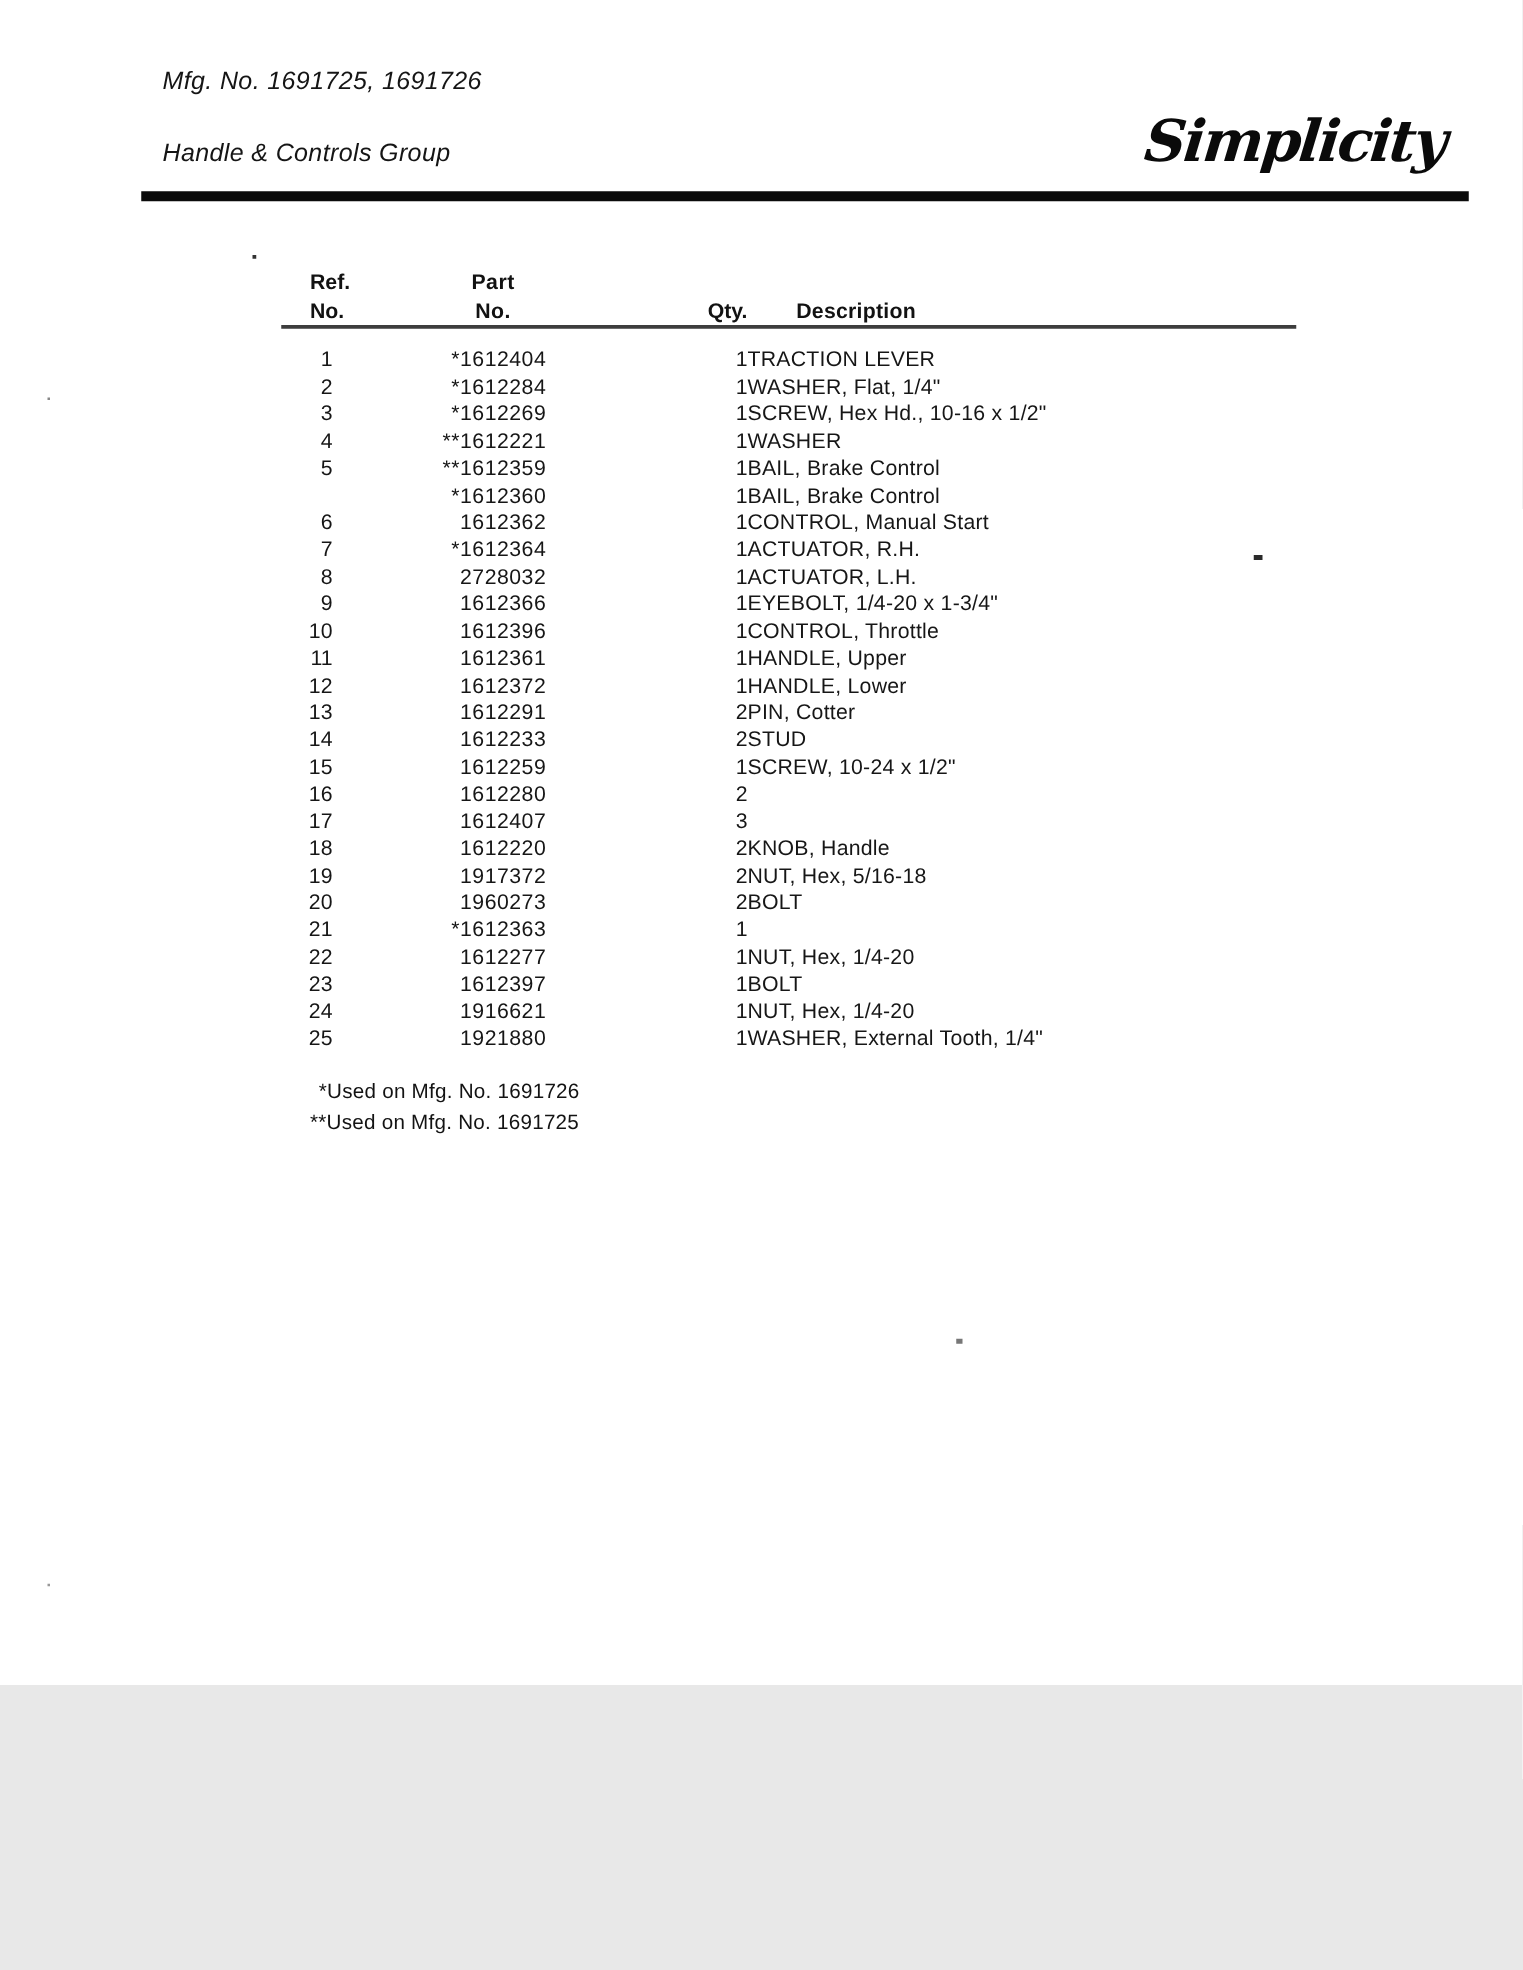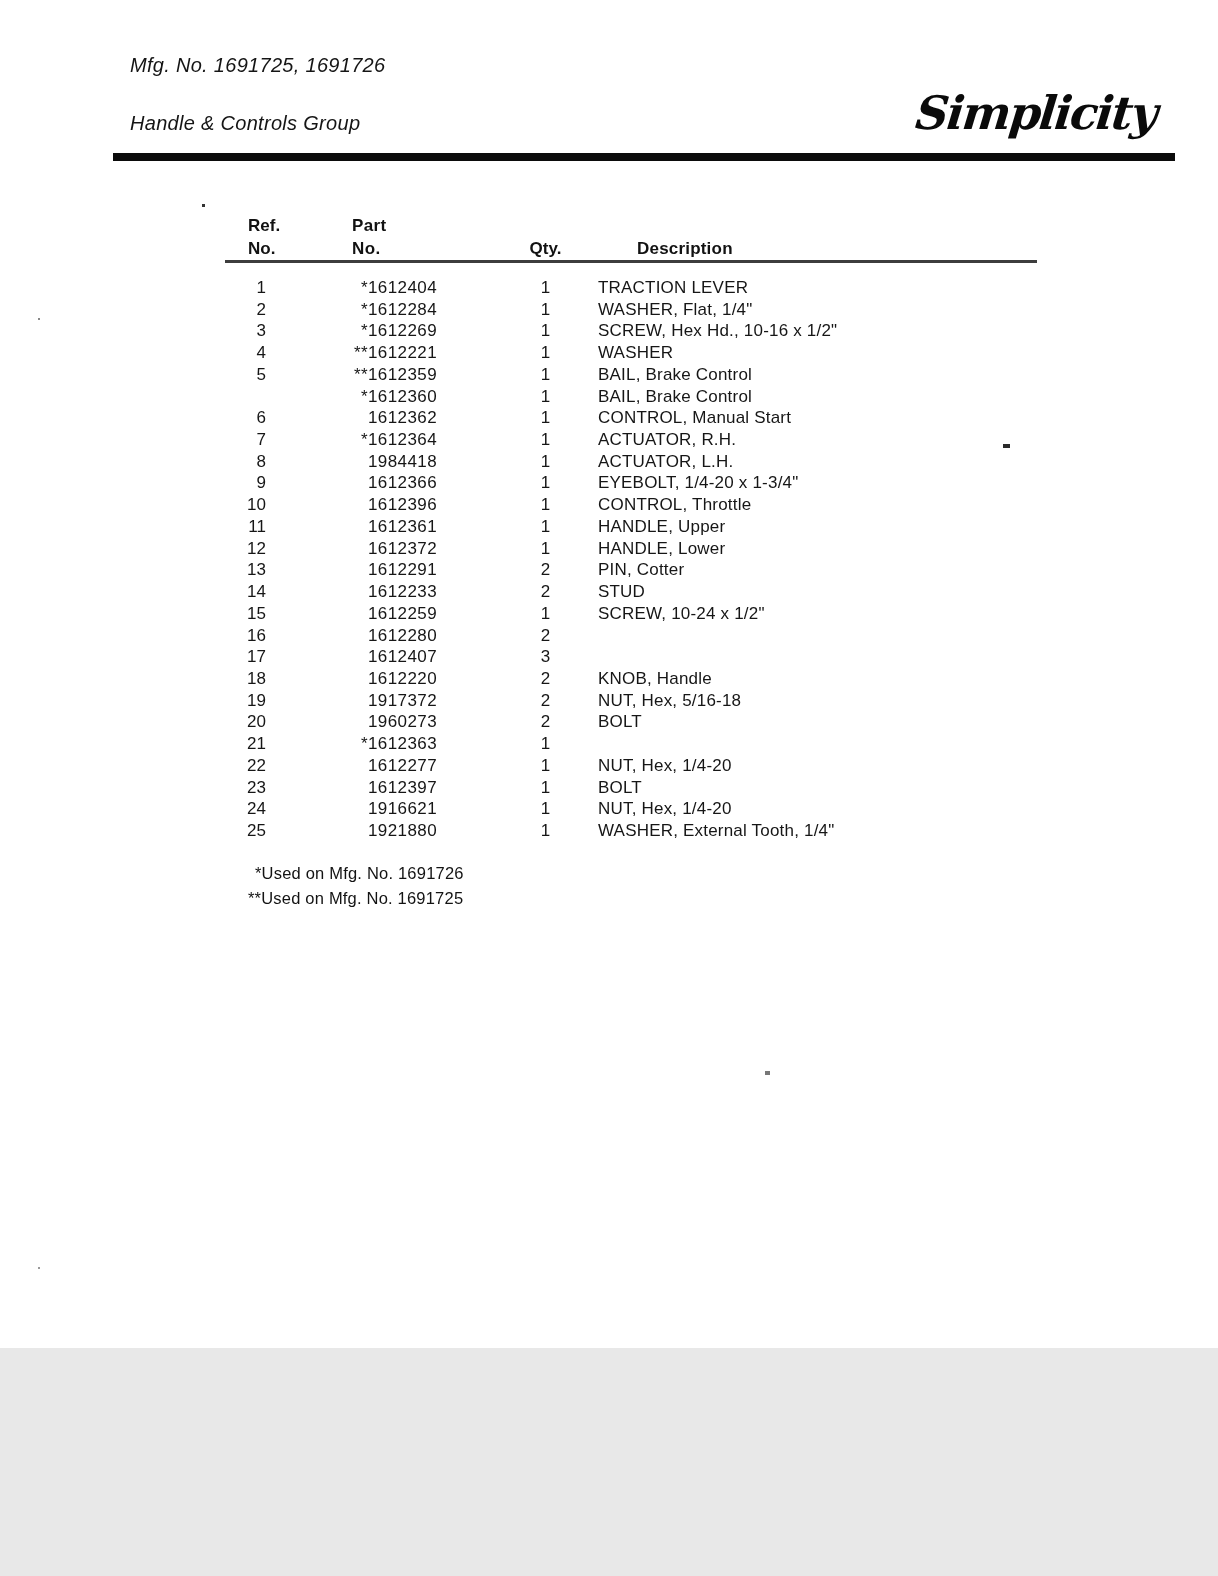--- a/index.html
+++ b/index.html
@@ -53,37 +53,37 @@
     position: absolute;
     left: 113px;
     top: 153px;
     width: 1062px;
     height: 8px;
     background: #0b0b0b;
   }
   
   .col-ref  { width: 36px;  text-align: right; }
   .col-part { width: 171px; text-align: right; letter-spacing: 0.4px; }
-  .col-qty  { width: 161px; padding-left: 56px; box-sizing: border-box; text-align: center; }
+  .col-qty  { width: 161px; padding-left: 56px; box-sizing: border-box; text-align: right; }
   .col-desc { flex: 1; text-align: left; letter-spacing: 0.2px; }
 
   .table-header {
     position: absolute;
     left: 230px;
     top: 214px;
     width: 808px;
     display: flex;
     align-items: flex-end;
     font-weight: bold;
     font-size: 17px;
     line-height: 23px;
     color: #121212;
   }
   .table-header .col-ref  { text-align: left; padding-left: 18px; box-sizing: border-box; white-space: pre-line; }
-  .table-header .col-part { text-align: left; padding-left: 86px; box-sizing: border-box; white-space: pre-line; }
+  .table-header .col-part { text-align: center; padding-left: 86px; box-sizing: border-box; white-space: pre-line; }
   .table-header .col-desc { padding-left: 39px; }
   .header-underline {
     position: absolute;
     left: 225px;
     top: 260px;
     width: 812px;
     height: 3px;
     background: #3d3d3d;
   }
   .table-rows {
@@ -192,21 +192,21 @@
         <span class="col-desc">CONTROL, Manual Start</span>
       </div>
       <div class="table-row">
         <span class="col-ref">7</span>
         <span class="col-part">*1612364</span>
         <span class="col-qty">1</span>
         <span class="col-desc">ACTUATOR, R.H.</span>
       </div>
       <div class="table-row">
         <span class="col-ref">8</span>
-        <span class="col-part">1984418</span>
+        <span class="col-part">2728032</span>
         <span class="col-qty">1</span>
         <span class="col-desc">ACTUATOR, L.H.</span>
       </div>
       <div class="table-row">
         <span class="col-ref">9</span>
         <span class="col-part">1612366</span>
         <span class="col-qty">1</span>
         <span class="col-desc">EYEBOLT, 1/4-20 x 1-3/4"</span>
       </div>
       <div class="table-row">

